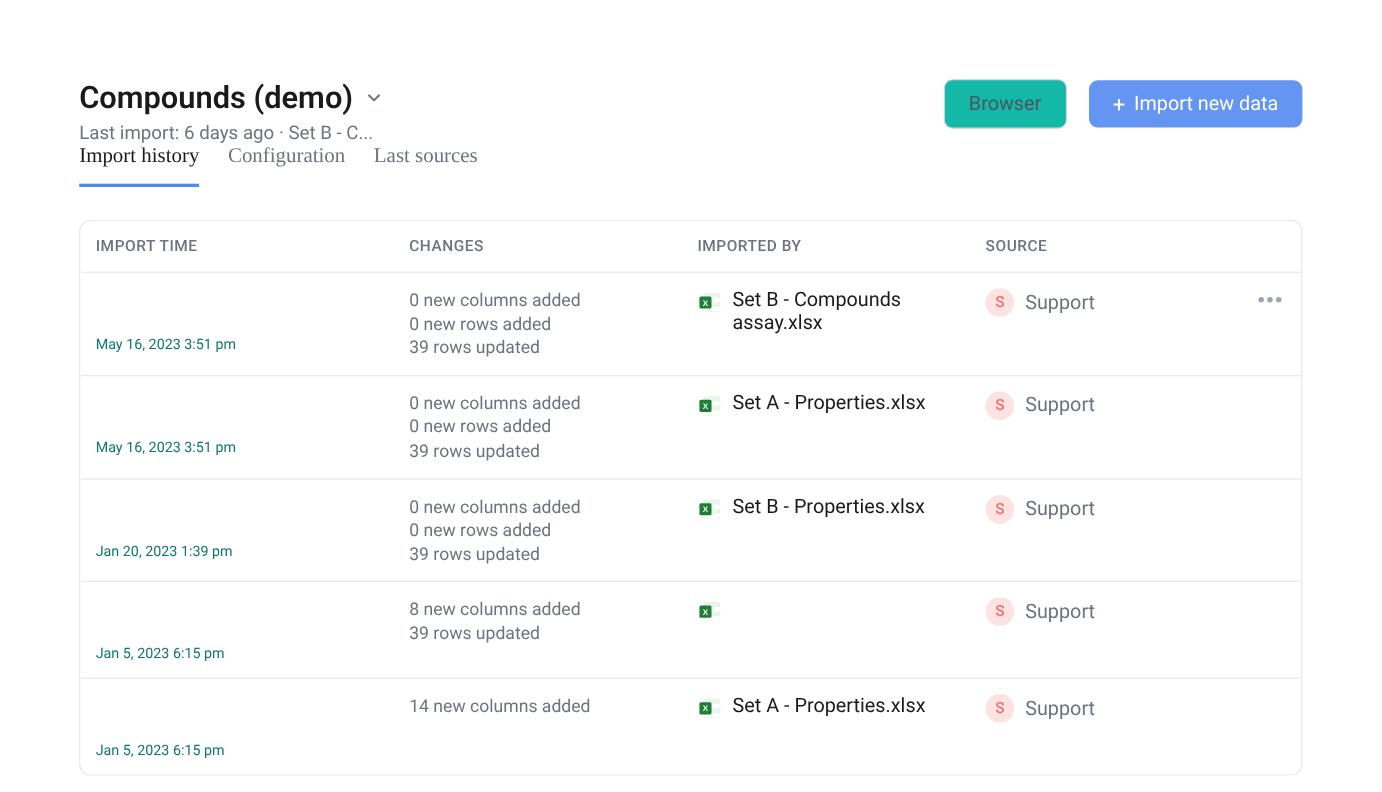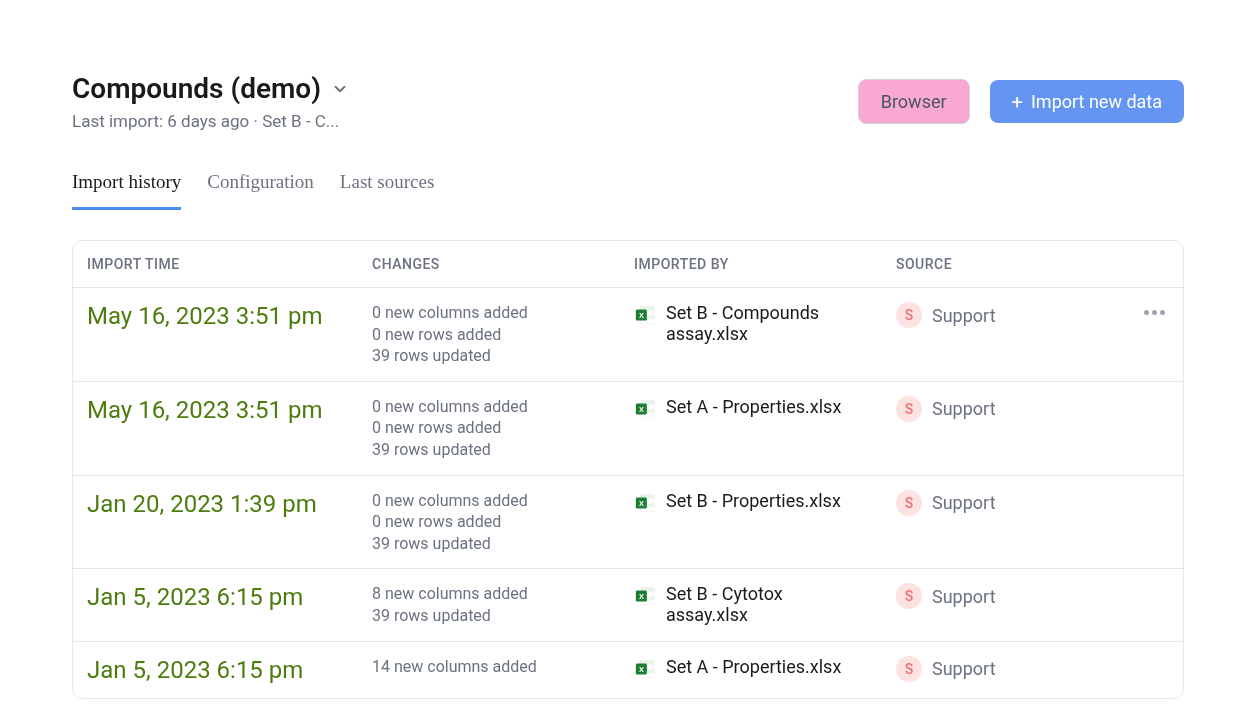--- a/index.html
+++ b/index.html
@@ -15,22 +15,21 @@
       height: 720px;
       overflow: hidden;
       border-radius: 20px;
     }
     .container {
       padding: 72px 72px 0 72px;
     }
     .header {
       display: flex;
       justify-content: space-between;
-      align-items: center;
-      margin-bottom: 40px;
+      align-items: flex-start;
     }
     .header-left {
       display: flex;
       flex-direction: column;
     }
     .title-row {
       display: flex;
       align-items: center;
       gap: 10px;
     }
@@ -59,21 +58,21 @@
       padding: 11px 22px;
       border-radius: 8px;
       cursor: pointer;
       display: flex;
       align-items: center;
       gap: 8px;
       border: none;
       font-family: inherit;
     }
     .btn-secondary {
-      background: #f9a8d4;
+      background: #14b8a6;
       color: #4b5563;
       border: 1px solid #d1d5db;
     }
     .btn-primary {
       background: #6495f2;
       color: #fff;
     }
     .plus-icon {
       font-size: 20px;
       line-height: 1;
@@ -120,22 +119,23 @@
       grid-template-columns: 285px 262px 262px 1fr;
       padding: 14px 14px;
       border-bottom: 1px solid #e5e7eb;
       align-items: flex-start;
       position: relative;
     }
     .table-row:last-child {
       border-bottom: none;
     }
     .cell-time {
-      font-size: 24px;
-      color: #4d7c0f;
+      font-size: 13px;
+      color: #0f766e;
+      margin-top: 44px;
     }
     .cell-changes {
       font-size: 16px;
       color: #6b7280;
       line-height: 1.35;
     }
     .cell-source {
       display: flex;
       align-items: flex-start;
       gap: 10px;
@@ -316,21 +316,20 @@
     <div class="cell-source">
       <svg class="excel-icon" viewBox="0 0 24 24">
     <rect x="7" y="3" width="15" height="18" rx="1" fill="#ffffff" stroke="#d1d5db" stroke-width="0.5"></rect>
     <rect x="7" y="3" width="15" height="4.5" fill="#e8f5e9"></rect>
     <rect x="7" y="7.5" width="15" height="4.5" fill="#ffffff"></rect>
     <rect x="7" y="12" width="15" height="4.5" fill="#e8f5e9"></rect>
     <rect x="7" y="16.5" width="15" height="4.5" fill="#ffffff"></rect>
     <rect x="2" y="6" width="12" height="12" rx="1.5" fill="#1e7e34"></rect>
     <text x="8" y="15" font-size="8" font-weight="bold" fill="#fff" text-anchor="middle" font-family="Arial">X</text>
   </svg>
-      <span class="source-text">Set B - Cytotox assay.xlsx</span>
     </div>
     <div class="cell-user">
       <span class="avatar">S</span>
       <span>Support</span>
     </div>
 
   </div>
         <div class="table-row">
     <div class="cell-time">Jan 5, 2023 6:15 pm</div>
     <div class="cell-changes">

